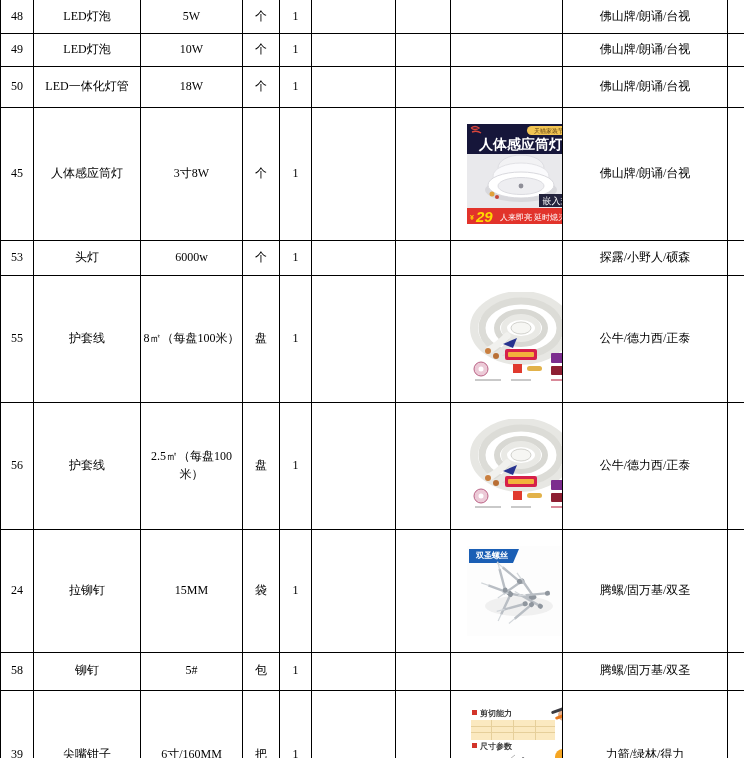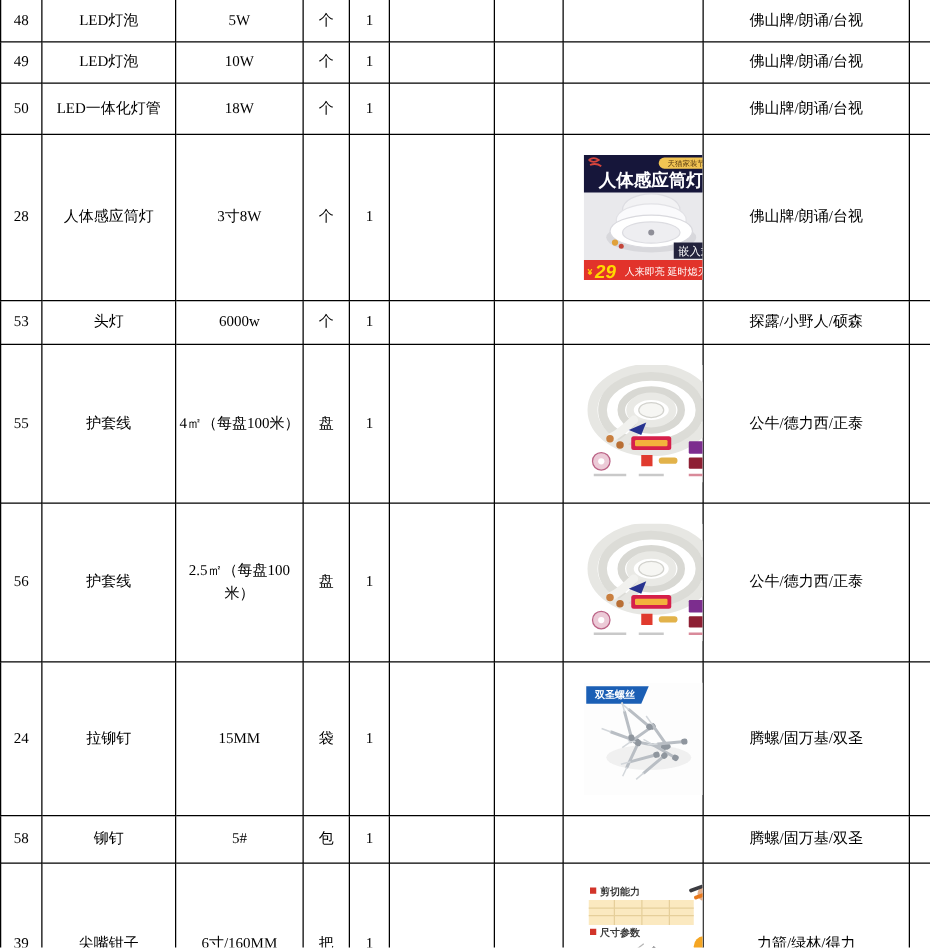--- a/index.html
+++ b/index.html
@@ -65,21 +65,21 @@
     <td class="c-spec">18W</td>
     <td class="c-unit">个</td>
     <td class="c-qty">1</td>
     <td class="c-e1"></td>
     <td class="c-e2"></td>
     <td class="c-img"></td>
     <td class="c-brand">佛山牌/朗诵/台视</td>
     <td class="c-last"></td>
   </tr>
         <tr style="height: 105px;">
-    <td class="c-no">28</td>
+    <td class="c-no">45</td>
     <td class="c-name">人体感应筒灯</td>
     <td class="c-spec">3寸8W</td>
     <td class="c-unit">个</td>
     <td class="c-qty">1</td>
     <td class="c-e1"></td>
     <td class="c-e2"></td>
     <td class="c-img">
             <svg width="108" height="100" viewBox="0 0 108 100">
     <rect width="108" height="100" fill="#e9e9ec"></rect>
     <rect width="108" height="30" fill="#16163a"></rect>
@@ -114,21 +114,21 @@
     <td class="c-qty">1</td>
     <td class="c-e1"></td>
     <td class="c-e2"></td>
     <td class="c-img"></td>
     <td class="c-brand">探露/小野人/硕森</td>
     <td class="c-last"></td>
   </tr>
         <tr style="height: 101px;">
     <td class="c-no">55</td>
     <td class="c-name">护套线</td>
-    <td class="c-spec">4㎡（每盘100米）</td>
+    <td class="c-spec">8㎡（每盘100米）</td>
     <td class="c-unit">盘</td>
     <td class="c-qty">1</td>
     <td class="c-e1"></td>
     <td class="c-e2"></td>
     <td class="c-img">
             <svg width="108" height="94" viewBox="0 0 108 94">
     <rect width="108" height="94" fill="#ffffff"></rect>
     <ellipse cx="54" cy="36" rx="47" ry="33" fill="none" stroke="#e7e7e3" stroke-width="8"></ellipse>
     <ellipse cx="54" cy="36" rx="39" ry="27" fill="none" stroke="#dcdcd7" stroke-width="7"></ellipse>
     <ellipse cx="54" cy="36" rx="31" ry="21" fill="none" stroke="#ececе8" stroke-width="7"></ellipse>

